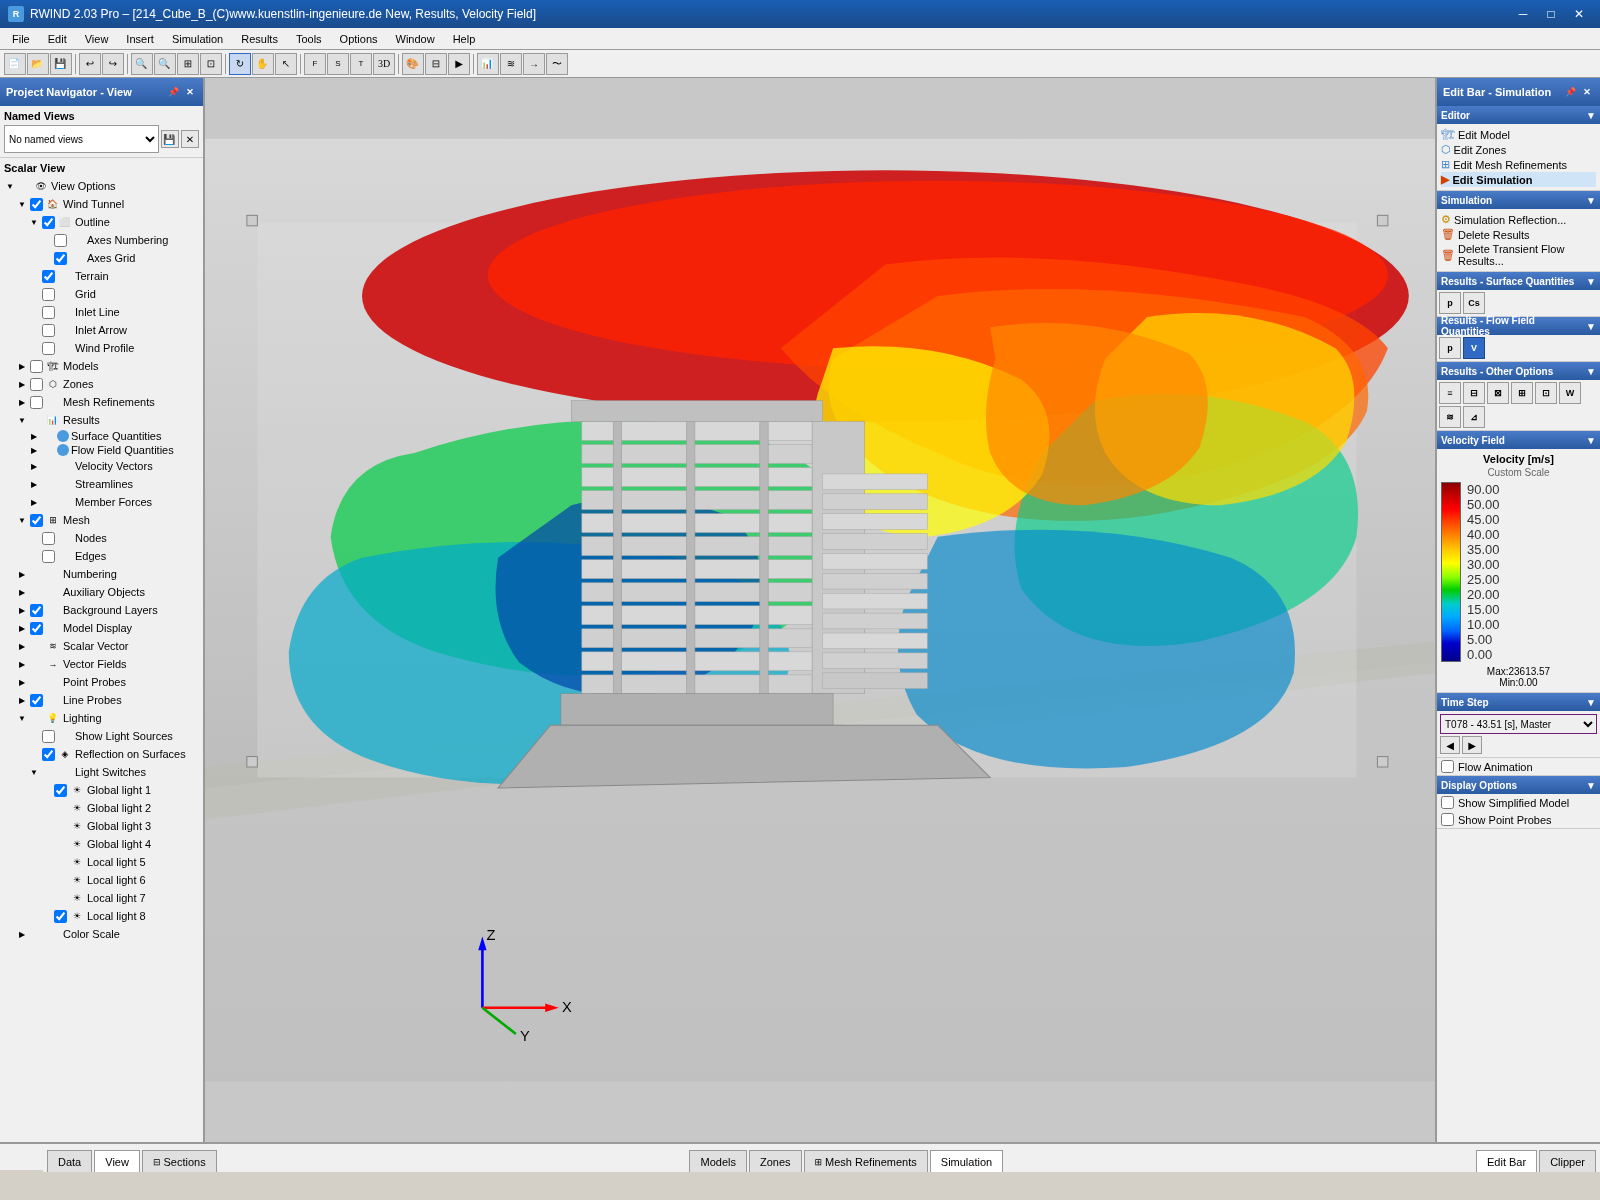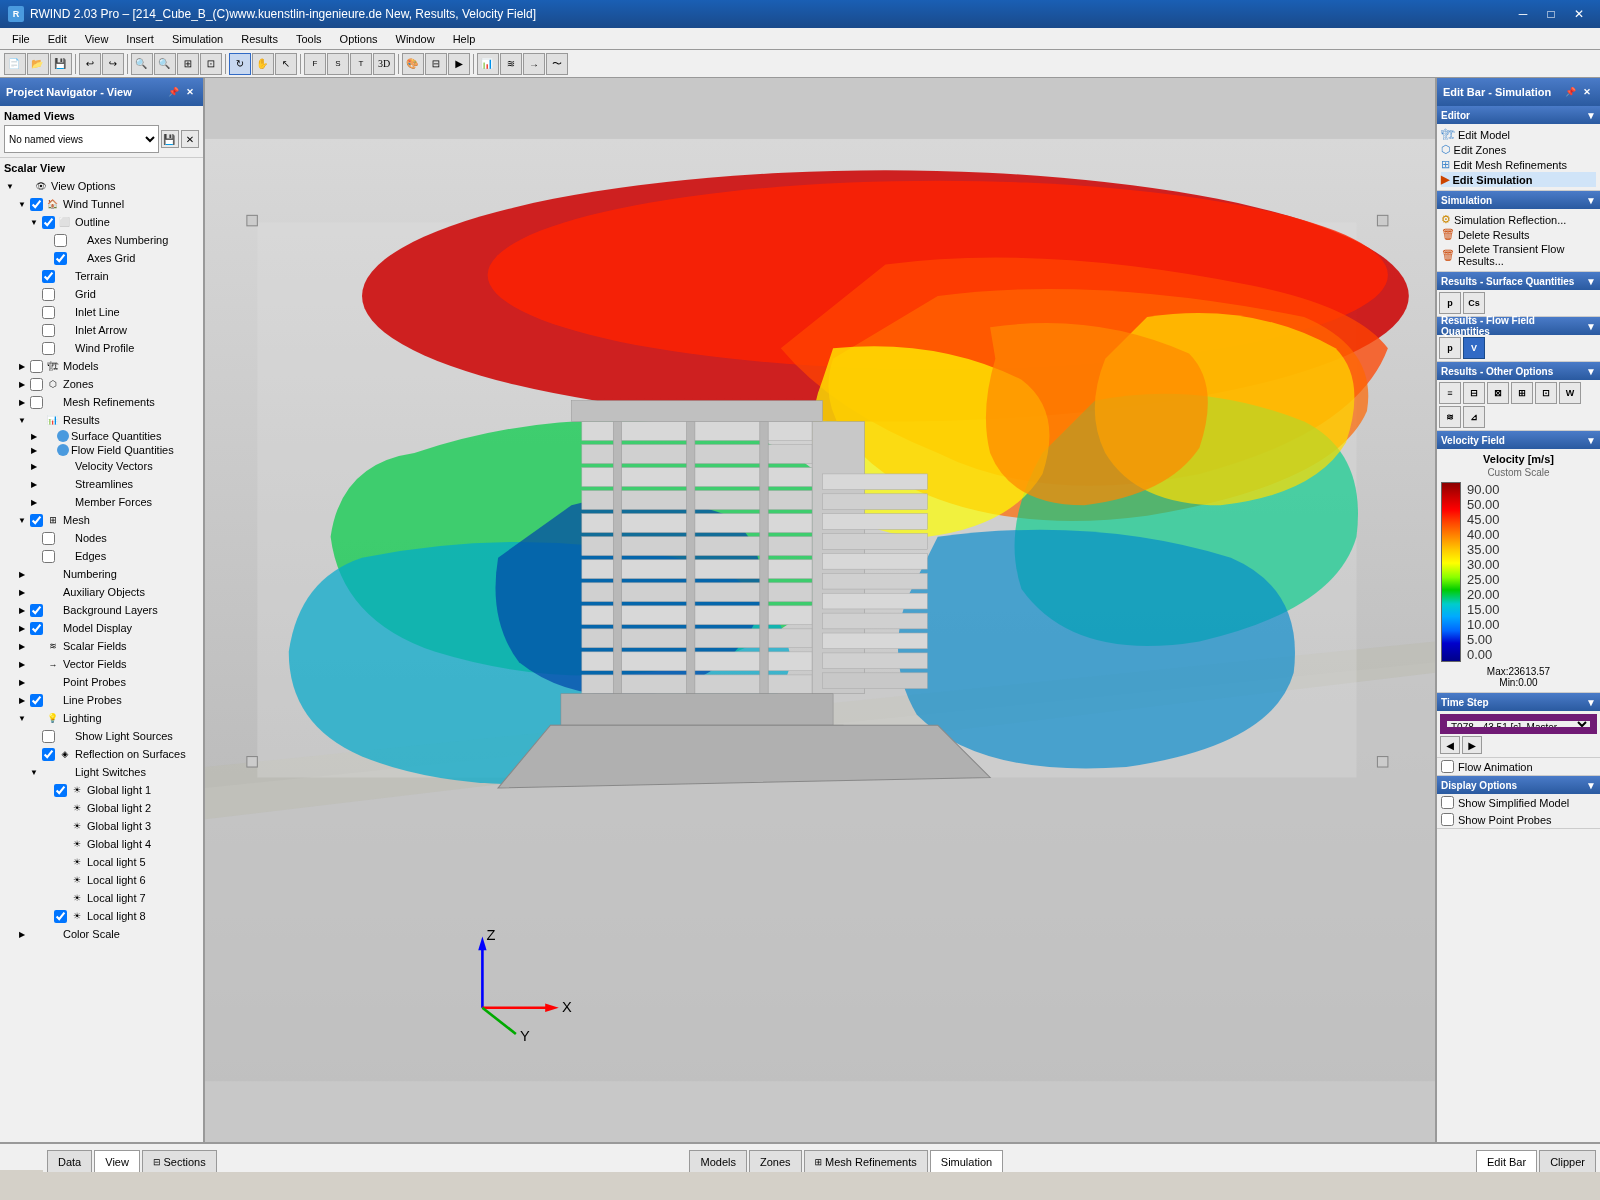--- a/index.html
+++ b/index.html
@@ -171,21 +171,21 @@
       );
       border: 1px solid #666;
     }
     .color-labels { display: flex; flex-direction: column; justify-content: space-between; height: 180px; }
     .color-label { font-size: 13px; color: #333; }
     .velocity-stats { font-size: 10px; margin-top: 4px; }
     .stat-row { display: flex; justify-content: center; }
 
     
     .time-step-content { padding: 3px; }
-    .time-step-select { width: 100%; height: 20px; font-size: 10px; border: 7px solid #701a75; }
+    .time-step-select { width: 100%; height: 20px; font-size: 10px; border: 1px solid #701a75; }
     .time-nav-row { display: flex; gap: 2px; margin-top: 2px; }
     .time-nav-btn { width: 20px; height: 18px; border: 1px solid #999; background: #e8e8e8; cursor: pointer; font-size: 10px; display: flex; align-items: center; justify-content: center; }
 
     .checkbox-row { display: flex; align-items: center; gap: 4px; padding: 2px 4px; font-size: 11px; }
     .checkbox-row input { margin: 0; }
 
     
     .bottom-tabs {
       height: 28px;
       background: #f0f0f0;
@@ -457,21 +457,21 @@
           <div class="tree-item" style="margin-left: 12px;">
             <span class="tree-toggle" style="font-size: 8px;">▶</span>
             <input type="checkbox" class="tree-checkbox" checked="" style="">
             <span class="tree-icon"></span>
             <span class="tree-label">Model Display</span>
           </div>
           <div class="tree-item" style="margin-left: 12px;">
             <span class="tree-toggle" style="font-size: 8px;">▶</span>
             <span style="width: 13px; display: inline-block;"></span>
             <span class="tree-icon">≋</span>
-            <span class="tree-label">Scalar Fields</span>
+            <span class="tree-label">Scalar Vector</span>
           </div>
           <div class="tree-item" style="margin-left: 12px;">
             <span class="tree-toggle" style="font-size: 8px;">▶</span>
             <span style="width: 13px; display: inline-block;"></span>
             <span class="tree-icon">→</span>
             <span class="tree-label">Vector Fields</span>
           </div>
           <div class="tree-item" style="margin-left: 12px;">
             <span class="tree-toggle" style="font-size: 8px;">▶</span>
             <span style="width: 13px; display: inline-block;"></span>

